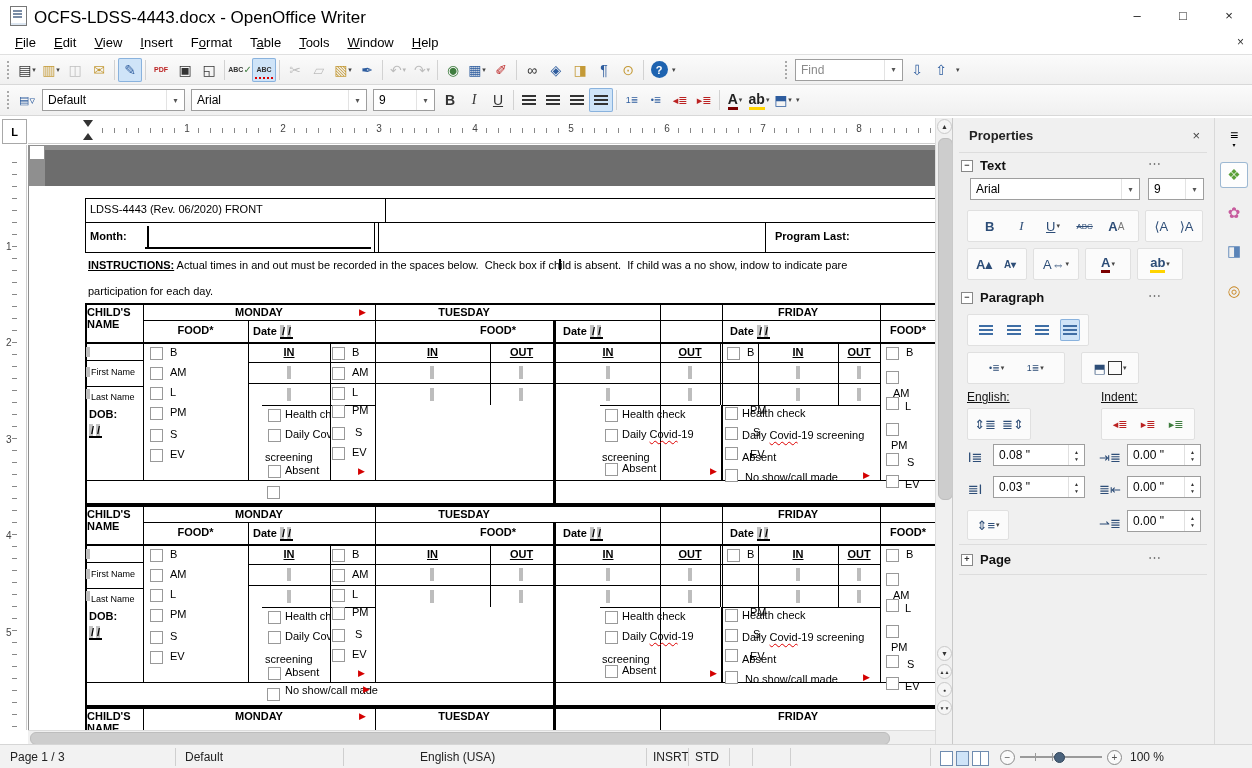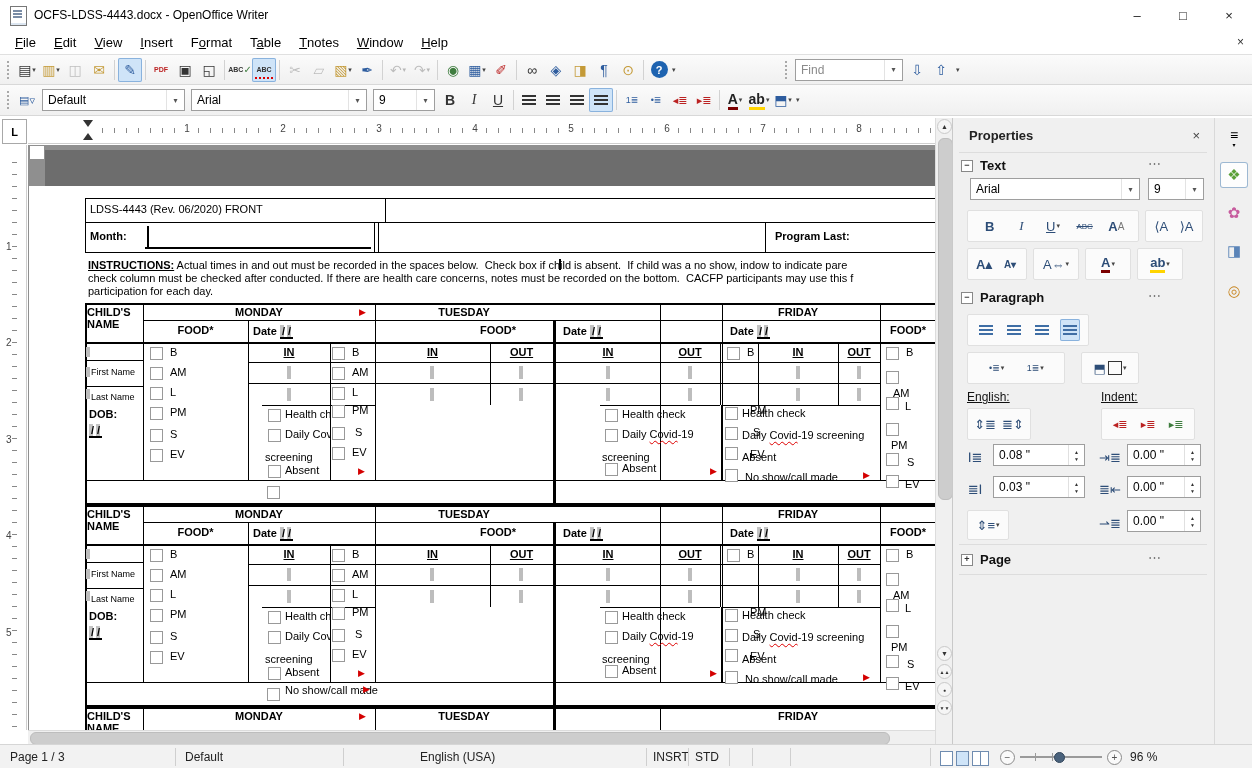--- a/index.html
+++ b/index.html
@@ -1,20 +1,20 @@
 <!DOCTYPE html>
 <html><head>
 <meta charset="utf-8">
 <style>
   html,body{margin:0;padding:0}
   body{width:1252px;height:768px;position:relative;overflow:hidden;background:#fff;
        font-family:"Liberation Sans",sans-serif;-webkit-font-smoothing:antialiased}
   
   #titlebar{position:absolute;left:0;top:0;width:1252px;height:30px;background:#fff;border-bottom:1px solid #e8e8e8}
-  .apptitle{position:absolute;left:34px;top:8px;font-size:12px;color:#000}
+  .apptitle{position:absolute;left:34px;top:8px;font-size:17px;color:#000}
   .appicon{position:absolute;left:10px;top:6px;width:15px;height:18px;background:#fff;border:1px solid #777;
            box-shadow:inset 0 -2px 0 #dce6f1}
   .appicon:before{content:"";position:absolute;left:2px;top:3px;width:9px;height:1.5px;background:#7a8ca5;
            box-shadow:0 3px 0 #7a8ca5,0 6px 0 #7a8ca5}
   .winbtn{position:absolute;top:0;width:46px;height:30px;display:flex;align-items:center;justify-content:center;
           font-size:13px;color:#222;background:#fff}
   
   #menubar{position:absolute;left:0;top:30px;width:1252px;height:25px;background:#fff;display:flex;align-items:center;
            padding-left:6px;box-sizing:border-box;border-bottom:1px solid #e0e0e0}
   .mi{font-size:13px;color:#000;padding:2px 9px;white-space:pre}
@@ -126,21 +126,21 @@
   <span class="winbtn" style="left:1206px">×</span>
 </div>
 
 <div id="menubar">
   <span class="mi"><span></span><u>F</u><span>ile</span></span>
   <span class="mi"><span></span><u>E</u><span>dit</span></span>
   <span class="mi"><span></span><u>V</u><span>iew</span></span>
   <span class="mi"><span></span><u>I</u><span>nsert</span></span>
   <span class="mi"><span>F</span><u>o</u><span>rmat</span></span>
   <span class="mi"><span>T</span><u>a</u><span>ble</span></span>
-  <span class="mi"><span></span><u>T</u><span>notes</span></span>
+  <span class="mi"><span></span><u>T</u><span>ools</span></span>
   <span class="mi"><span></span><u>W</u><span>indow</span></span>
   <span class="mi"><span></span><u>H</u><span>elp</span></span>
   <span style="position:absolute;right:8px;top:5px;color:#333;font-size:12px">×</span>
 </div>
 
 <div id="tb1" class="toolbar">
   <span class="handle"></span>
   <span class="tbtn">
       <span class="dk">▤</span>
       <span class="dd">▾</span>
@@ -353,21 +353,20 @@
   <div class="vb" style="left:350px;top:77px;height:30px"></div>
   <div class="vb" style="left:737px;top:77px;height:30px"></div>
   <span class="t" style="left:62px;top:58px">LDSS-4443 (Rev. 06/2020) FRONT</span>
   <span class="t b" style="left:62px;top:85px">Month:</span>
   <span class="cur" style="left:119px;top:81px;height:22px"></span>
   <div class="hb" style="left:117px;top:102px;width:226px;height:2px"></div>
   <span class="t b" style="left:747px;top:85px">Program Last:</span>
 
   <span class="t" style="left:60px;top:114px"><b style="text-decoration:underline">INSTRUCTIONS:</b><span> Actual times in and out must be recorded in the spaces below.  </span><span>Check box if child is absent.  If child was a no show, indow to indicate pare</span></span>
   <span class="cur" style="left:531px;top:114px;height:11px"></span>
-  <span class="t" style="left:60px;top:127px">check column must be checked after conducted. If there are health care concerns, notes must be recorded on the bottom.  CACFP participants may use this f</span>
   <span class="t" style="left:60px;top:140px">participation for each day.</span>
 
   <div class="fsection" id="sec1" style="top: 158px;">
     <div class="hb" style="left:0;top:0;width:851px;height:2px"></div>
     <div class="hb" style="left:58px;top:17px;width:793px"></div>
     <div class="hb" style="left:0;top:39px;width:851px;height:2px"></div>
     <div class="hb" style="left:0;top:57px;width:58px"></div>
     <div class="hb" style="left:0;top:83px;width:58px"></div>
     <div class="hb" style="left:163px;top:59px;width:632px"></div>
     <div class="hb" style="left:163px;top:80px;width:632px"></div>
@@ -884,14 +883,14 @@
   <span class="pgicon" style="left:956px;background:#cfe4f8"></span>
   <span class="pgicon" style="left:972px;width:15px">
       <span style="display:block;width:1px;height:13px;background:#6f8cb0;margin:0 auto"></span>
     </span>
   <span class="zpm" style="left:1000px">−</span>
   <span class="zline" style="left:1020px;width:82px"></span>
   <span class="znotch" style="left:1035px"></span>
   <span class="znotch" style="left:1052px"></span>
   <span class="zthumb" style="left:1054px"></span>
   <span class="zpm" style="left:1107px">+</span>
-  <span class="sfield" style="left:1130px">96 %</span>
+  <span class="sfield" style="left:1130px">100 %</span>
 </div>
 
 </body></html>

